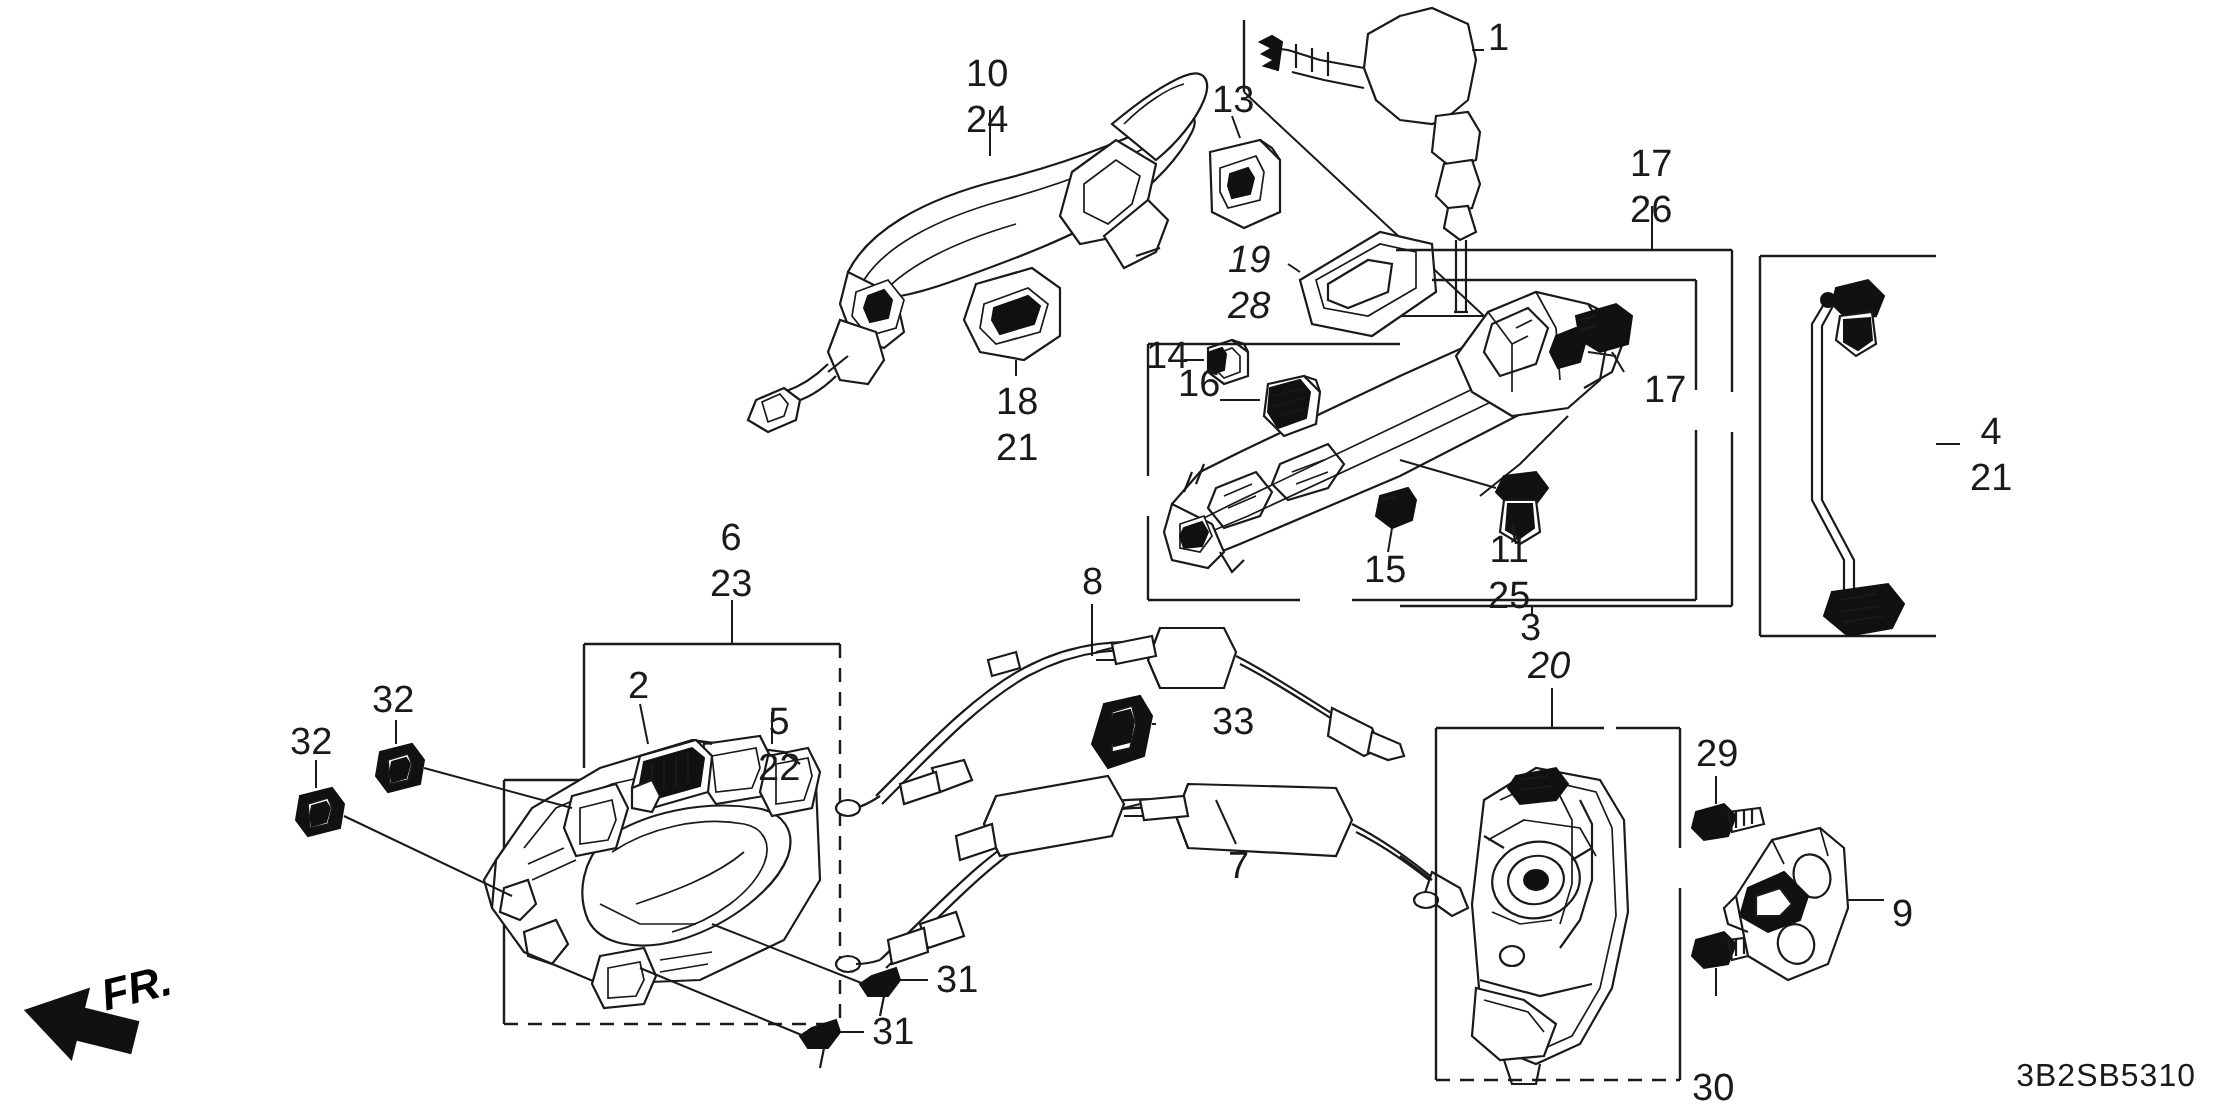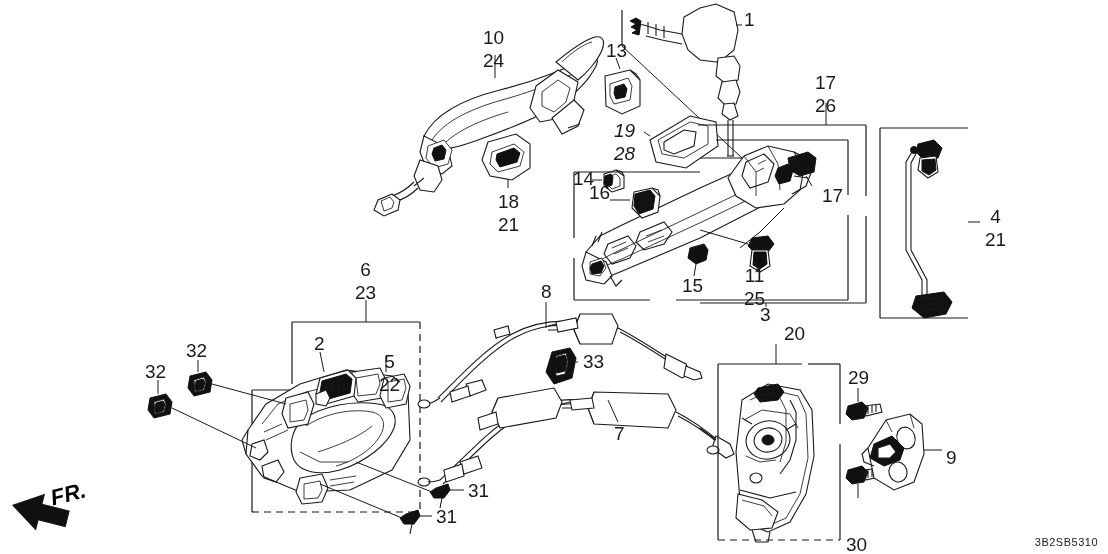--- a/index.html
+++ b/index.html
@@ -35,21 +35,21 @@
   }
   .lbl.two {
     line-height: 23px;
     text-align: center;
   }
   #partcode {
     position: absolute;
     right: 10px;
     bottom: 6px;
     font-family: "Liberation Sans", sans-serif;
-    font-size: 11px;
+    font-size: 16px;
     color: #1a1a1a;
     letter-spacing: 0.5px;
   }
   #frlabel {
     position: absolute;
     left: 48px;
     top: 486px;
     font-family: "Liberation Sans", sans-serif;
     font-size: 22px;
     font-weight: bold;
@@ -439,25 +439,25 @@
   <div class="lbl" style="left:682px; top:276px;">15</div>
   <div class="lbl two" style="left:744px; top:264px;"><span>11</span><br><span>25</span></div>
   <div class="lbl" style="left:760px; top:305px;">3</div>
   <div class="lbl two" style="left:985px; top:205px;"><span>4</span><br><span>21</span></div>
   <div class="lbl two" style="left:355px; top:258px;"><span>6</span><br><span>23</span></div>
   <div class="lbl" style="left:314px; top:334px;">2</div>
   <div class="lbl two" style="left:379px; top:350px;"><span>5</span><br><span>22</span></div>
   <div class="lbl" style="left:186px; top:341px;">32</div>
   <div class="lbl" style="left:145px; top:362px;">32</div>
   <div class="lbl" style="left:541px; top:282px;">8</div>
-  <div class="lbl" style="left:583px; top:352px;">33</div>
+  <div class="lbl" style="left:606px; top:352px;">33</div>
   <div class="lbl" style="left:614px; top:424px;">7</div>
   <div class="lbl" style="left:468px; top:481px;">31</div>
   <div class="lbl" style="left:436px; top:507px;">31</div>
-  <div class="lbl" style="left:784px; top:324px;">20</div>
+  <div class="lbl" style="left:764px; top:324px;font-style:italic;">20</div>
   <div class="lbl" style="left:848px; top:368px;">29</div>
   <div class="lbl" style="left:946px; top:448px;">9</div>
   <div class="lbl" style="left:846px; top:500px;margin-top:35px;">30</div>
 
   <svg style="position:absolute; left:10px; top:490px; width:60px; height:44px;" viewBox="0 0 60 44">
     <path class="blk" d="M2 22 L30 4 L30 14 L58 14 L58 30 L30 30 L30 40 Z" transform="rotate(14 30 22)"></path>
   </svg>
   <div id="frlabel">FR.</div>
 
   <div id="partcode">3B2SB5310</div>

